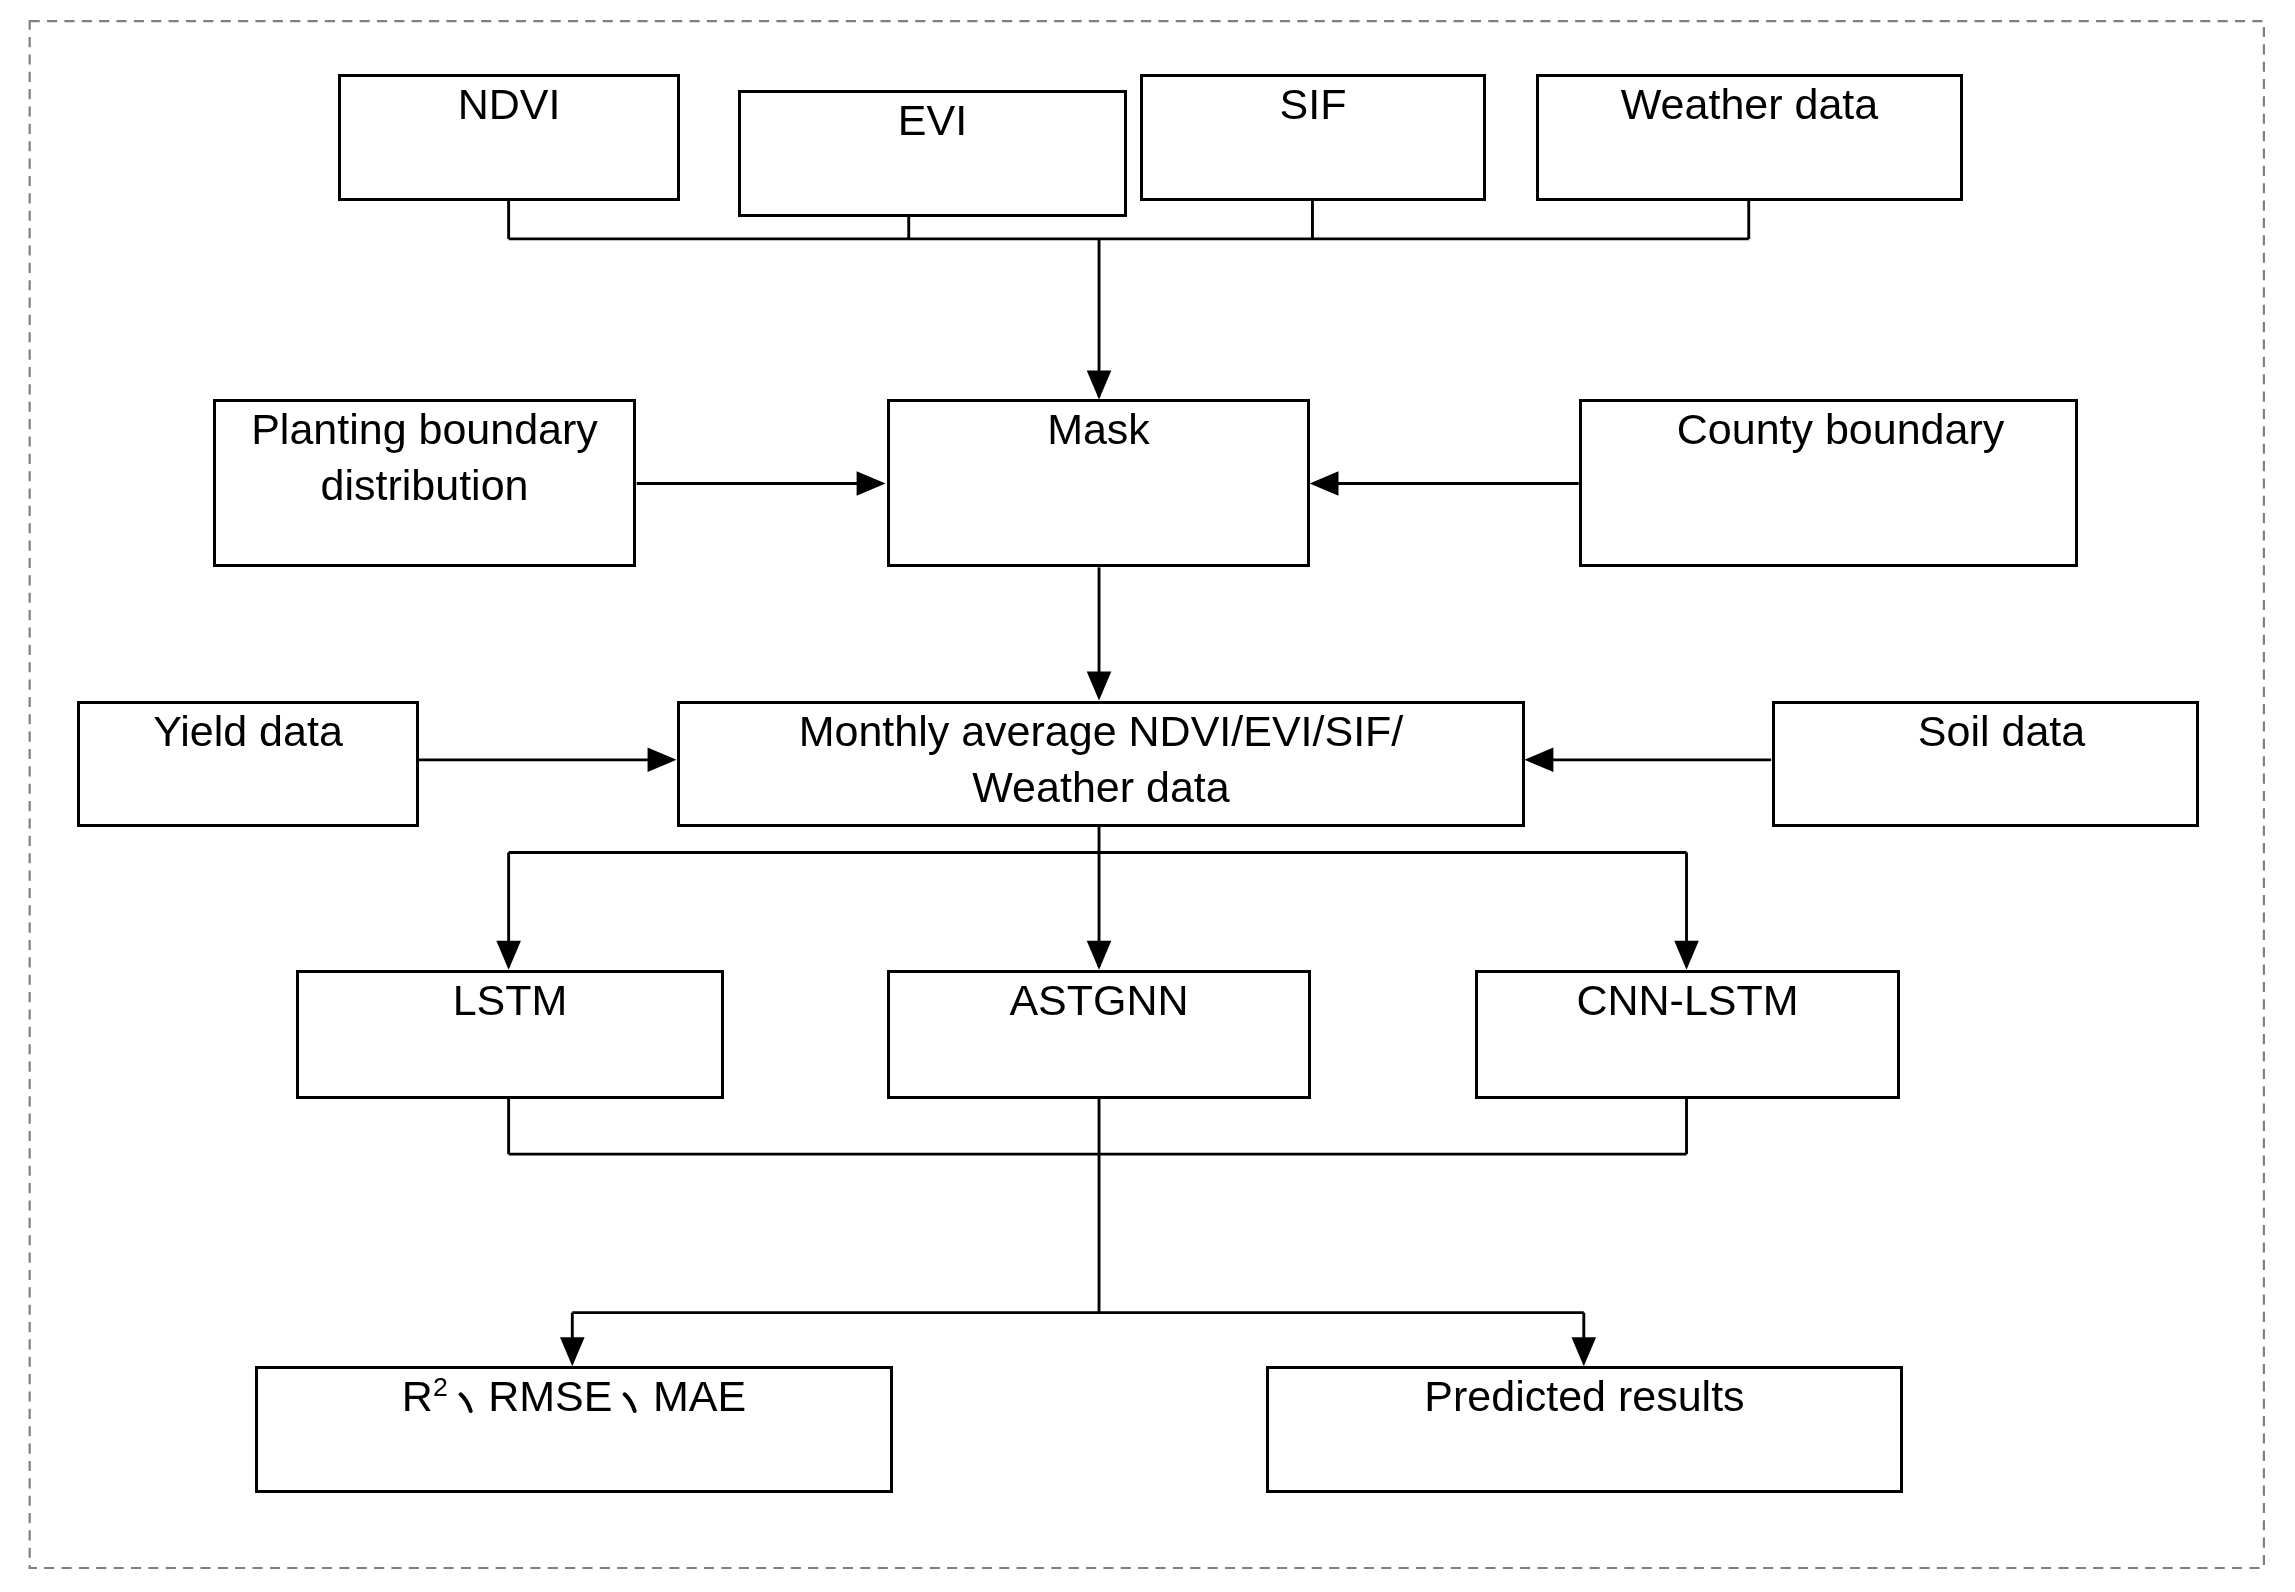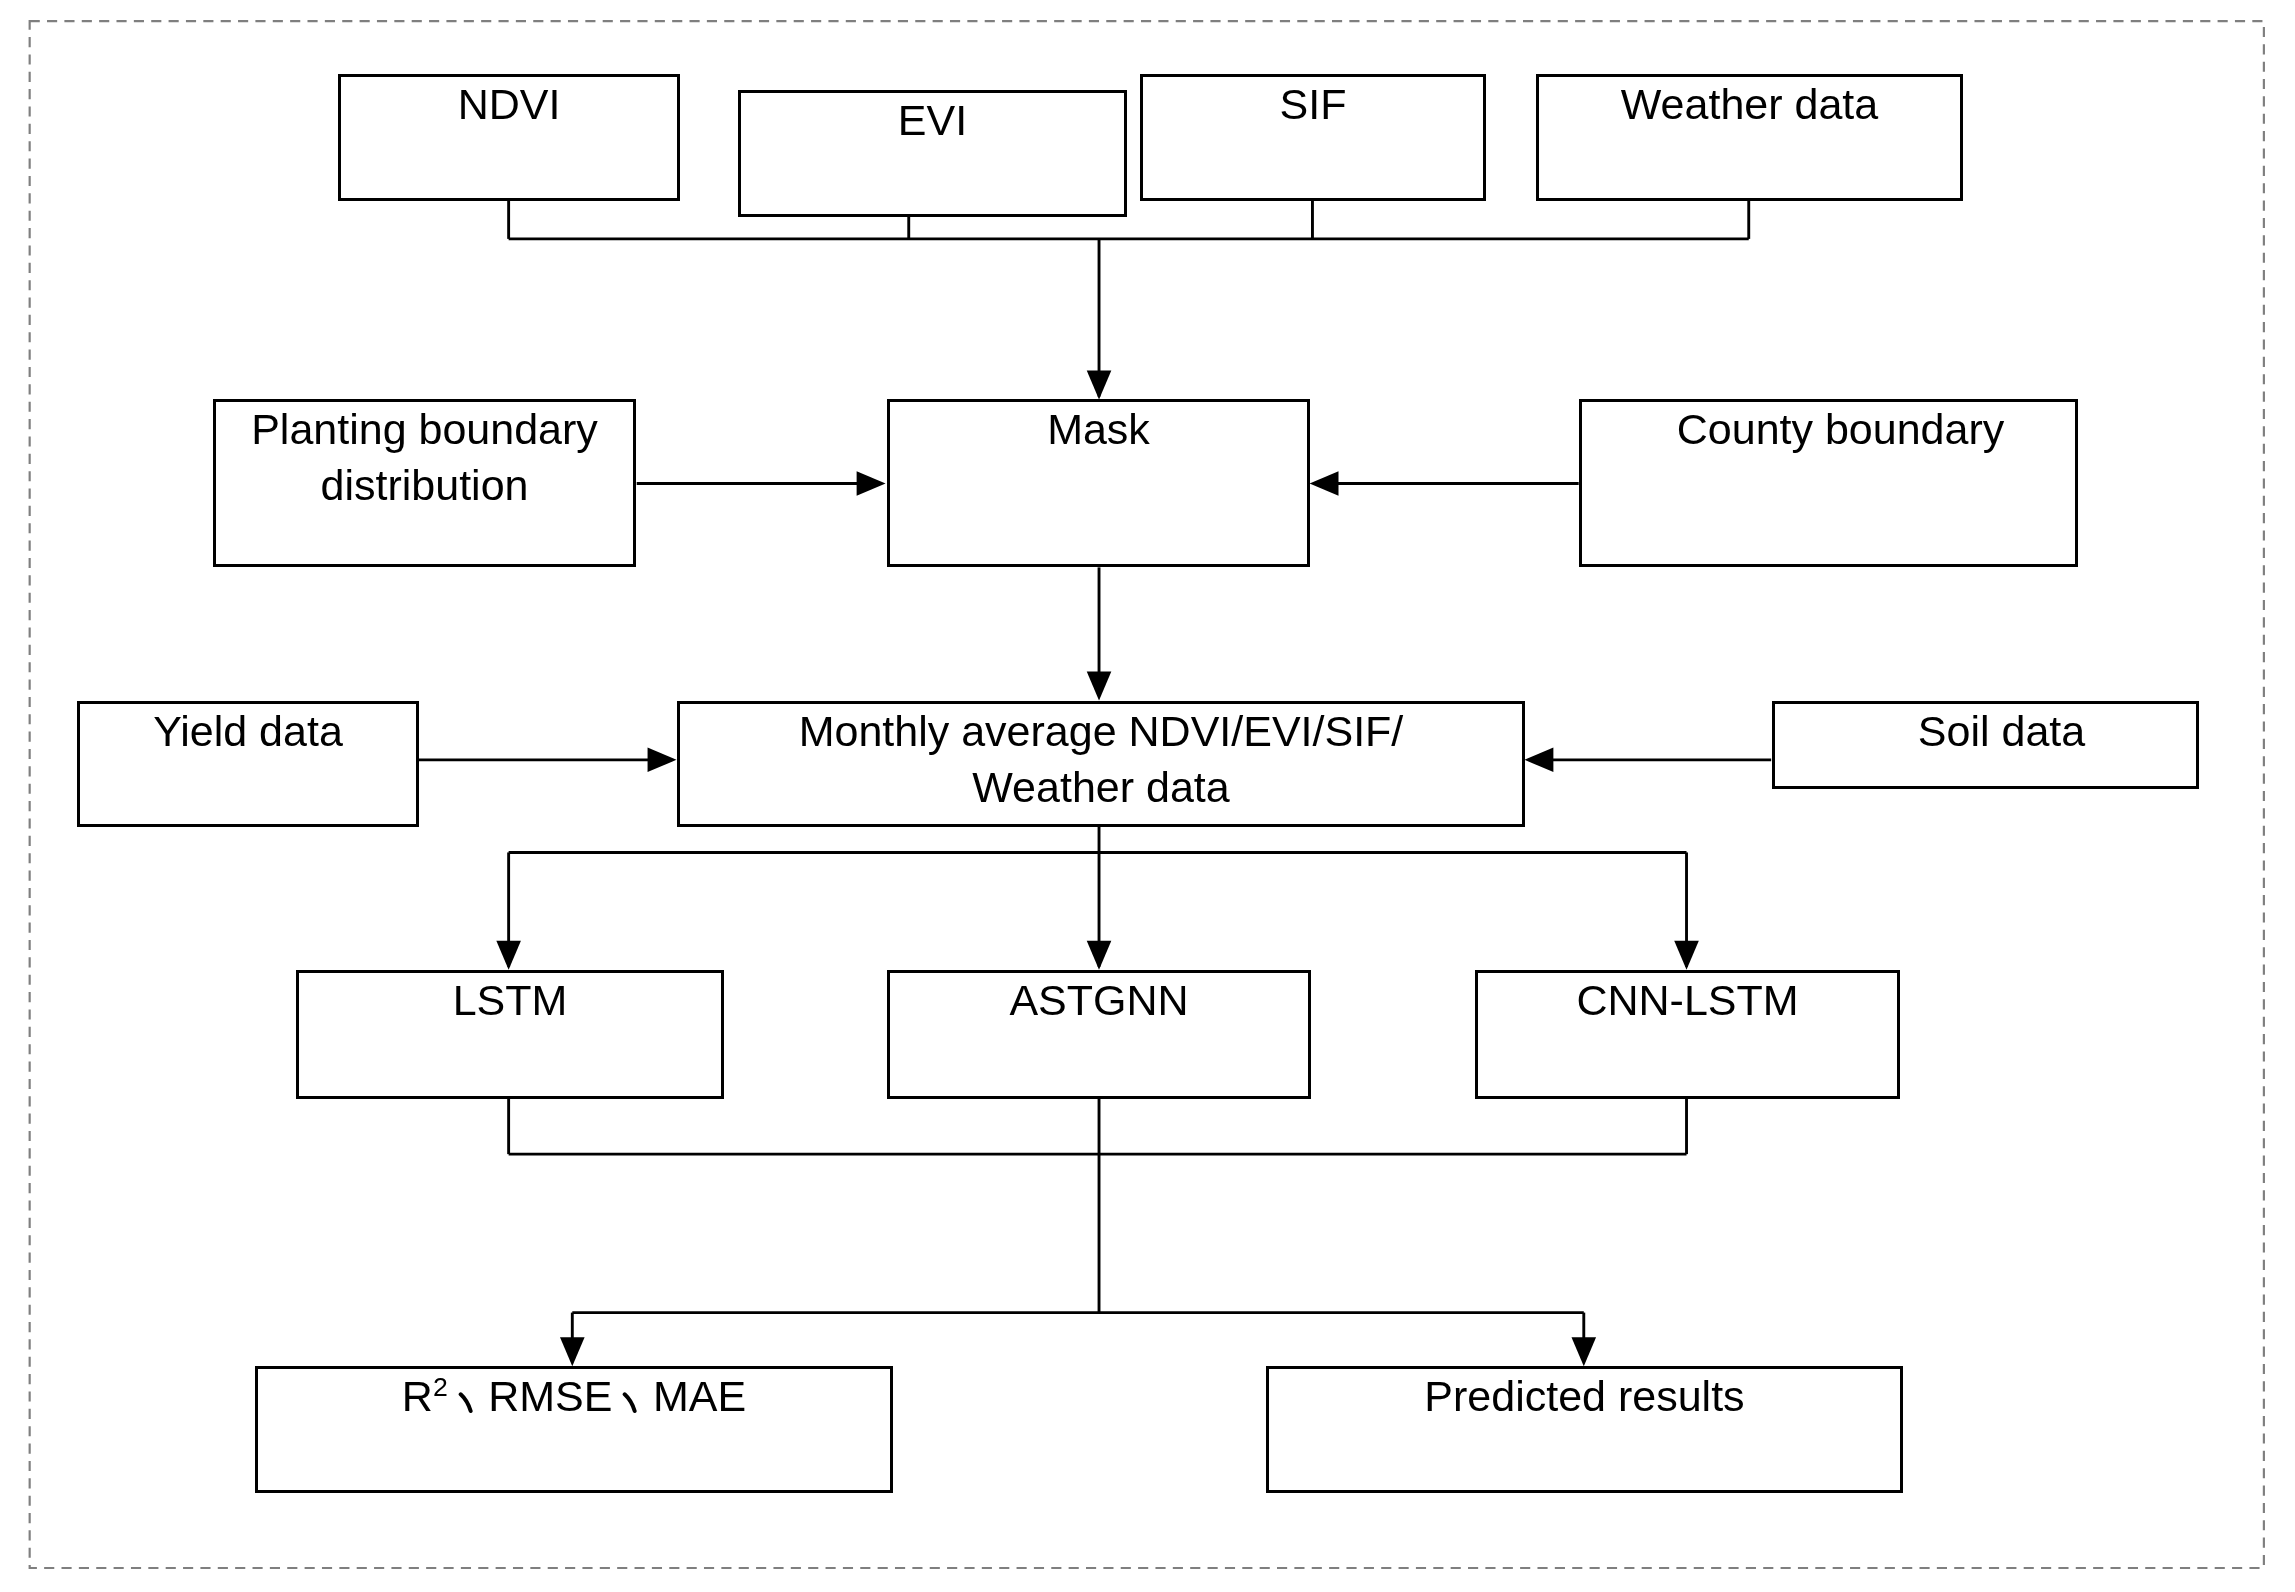--- a/index.html
+++ b/index.html
@@ -120,21 +120,21 @@
     <div class="ln">County boundary</div>
   </div>
 
   <div class="node" style="left:77px;top:701px;width:342px;height:126px;">
     <div class="ln">Yield data</div>
   </div>
   <div class="node" style="left:677px;top:701px;width:848px;height:126px;">
     <div class="ln">Monthly average NDVI/EVI/SIF/</div>
     <div class="ln">Weather data</div>
   </div>
-  <div class="node" style="left:1772px;top:701px;width:427px;height:88px;padding-left:32px;">
+  <div class="node" style="left:1772px;top:701px;width:427px;height:126px;padding-left:32px;">
     <div class="ln">Soil data</div>
   </div>
 
   <div class="node" style="left:296px;top:970px;width:428px;height:129px;">
     <div class="ln">LSTM</div>
   </div>
   <div class="node" style="left:887px;top:970px;width:424px;height:129px;">
     <div class="ln">ASTGNN</div>
   </div>
   <div class="node" style="left:1475px;top:970px;width:425px;height:129px;">

